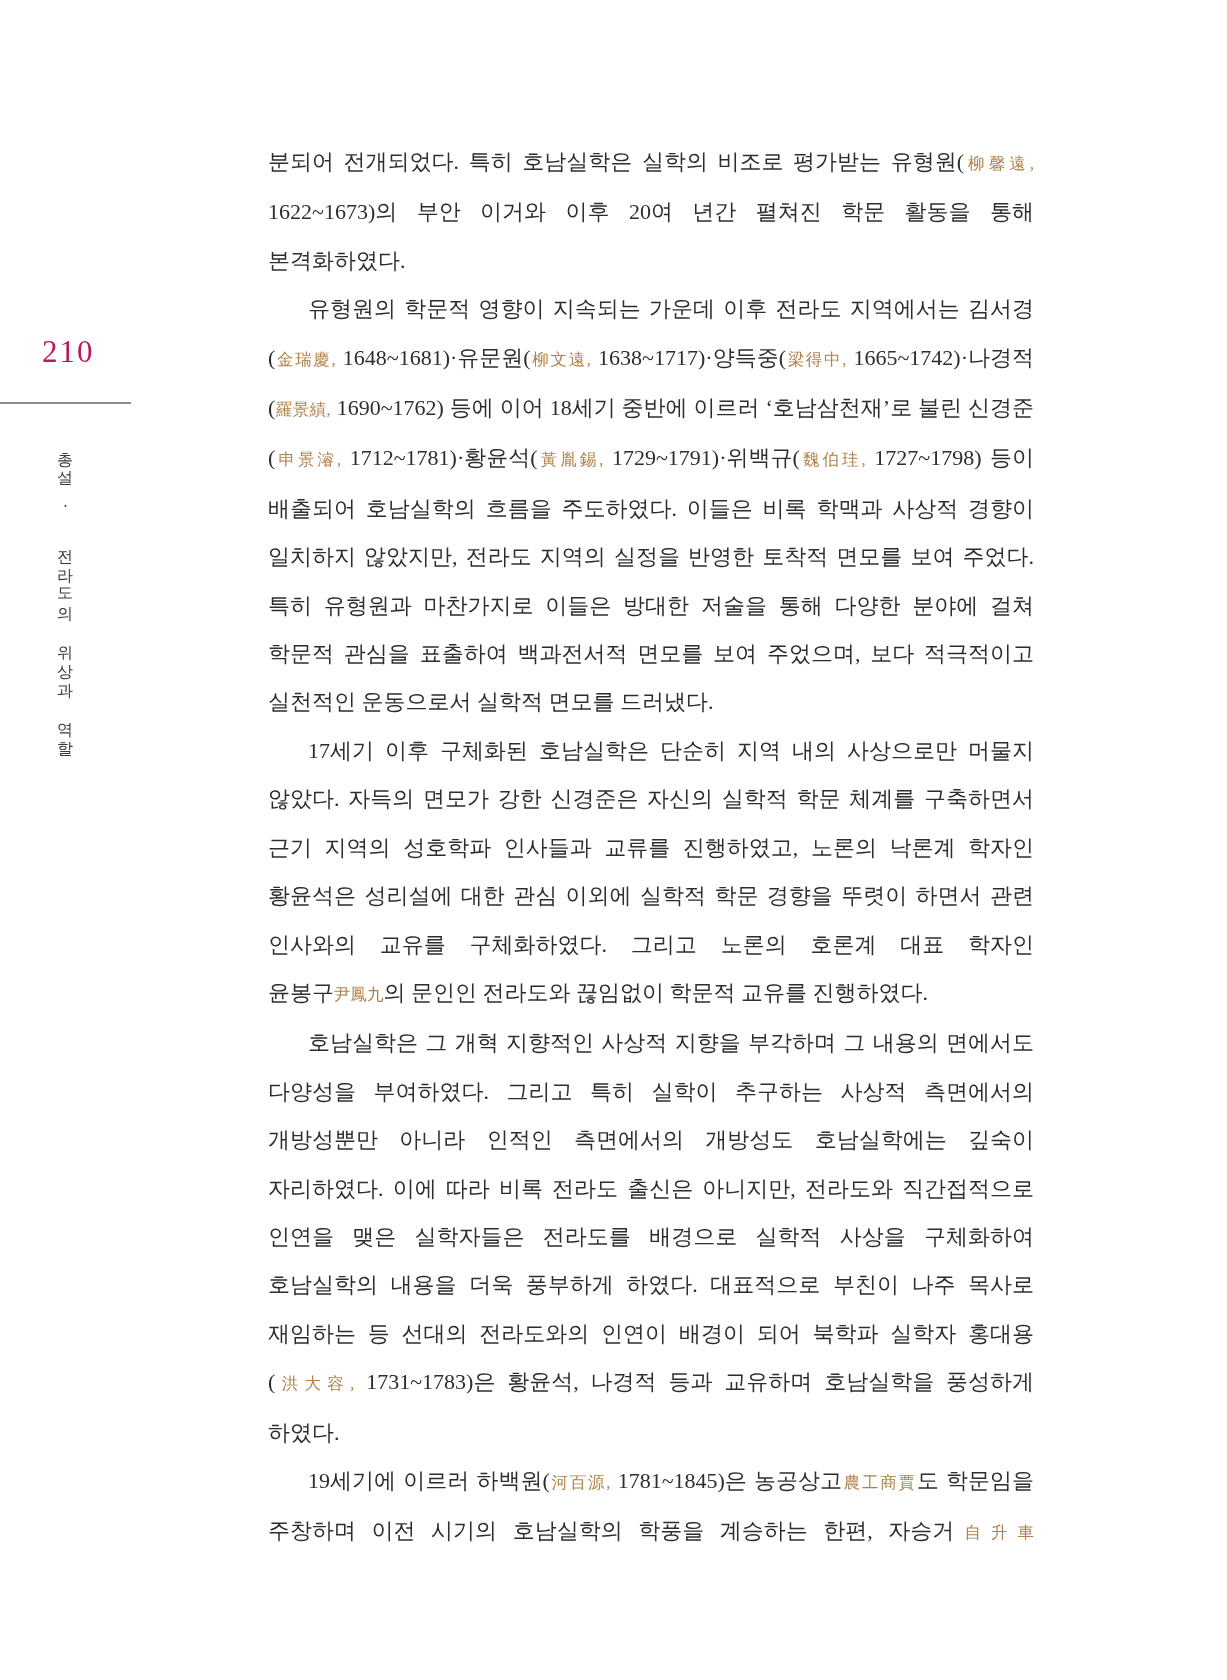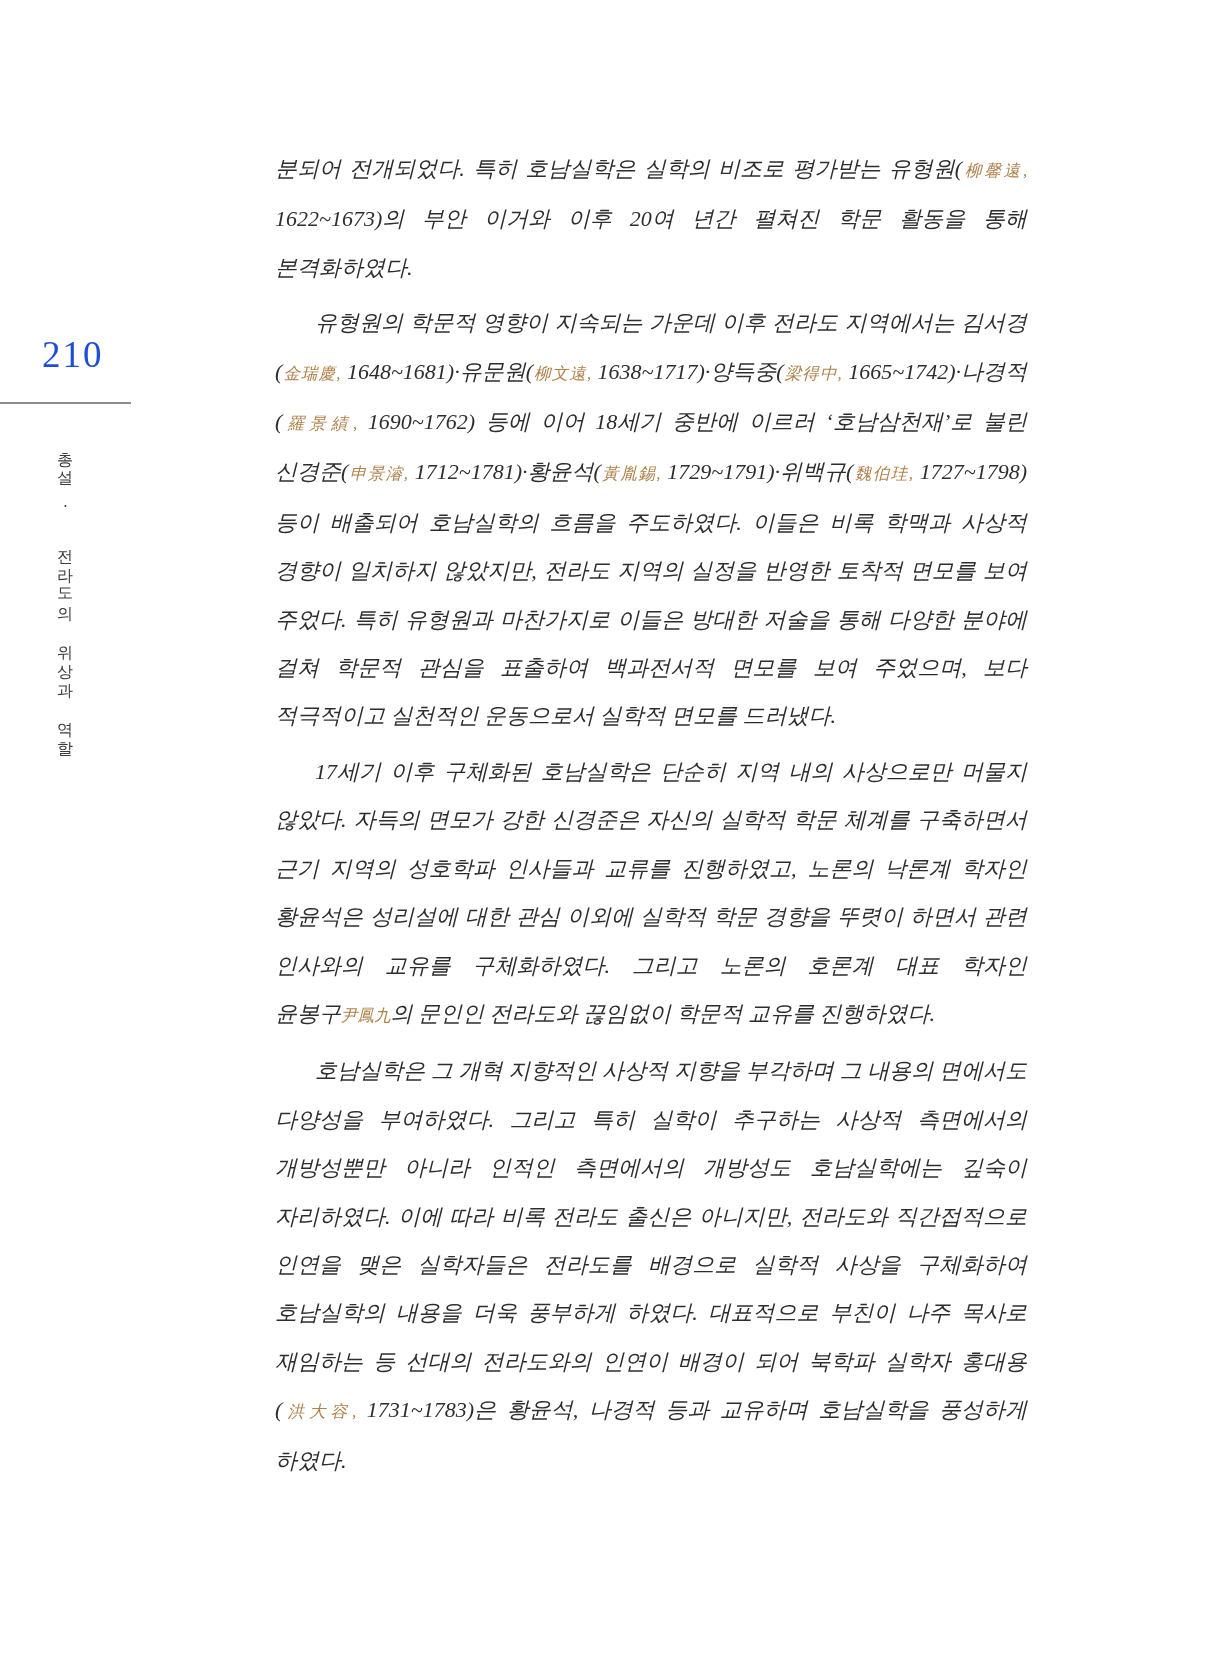--- a/index.html
+++ b/index.html
@@ -13,23 +13,23 @@
     height: 1680px;
     background: #ffffff;
     overflow: hidden;
     font-family: "Liberation Serif", "DejaVu Serif", serif;
   }
   
   .page-number {
     position: absolute;
     left: 42px;
     top: 336px;
-    font-size: 37px;
+    font-size: 31px;
     letter-spacing: 2px;
-    color: #1d4ed8;
+    color: #be185d;
     line-height: 1;
   }
   .margin-rule {
     position: absolute;
     left: 0;
     top: 402px;
     width: 131px;
     height: 2px;
     background: #8c8c8c;
   }
@@ -51,23 +51,22 @@
     left: 268px;
     top: 138px;
     width: 766px;
     font-size: 22px;
     line-height: 48.4px;
     color: var(--body-color, #2d2d2d);
     text-align: justify;
     word-break: keep-all;
   }
   .para {
-    margin: 7px;
+    margin: 0;
     padding: 0;
-    font-style: italic;
   }
   .para.indented {
     text-indent: 40px;
   }
   .para.justify-last {
     text-align-last: justify;
   }
   .hanja {
     color: var(--hanja-color, #b0814a);
     font-size: 0.75em;
@@ -82,15 +81,16 @@
     <div class="page-number">210</div>
     <div class="margin-rule"></div>
     <div class="chapter-caption">총설 · 전라도의 위상과 역할</div>
   </aside>
 
   <main class="text-block">
       <p class="para"><span>분되어 전개되었다. 특히 호남실학은 실학의 비조로 평가받는 유형원(</span><span class="hanja">柳馨遠,</span><span> 1622~1673)의 부안 이거와 이후 20여 년간 펼쳐진 학문 활동을 통해 본격화하였다.</span></p>
       <p class="para indented"><span>유형원의 학문적 영향이 지속되는 가운데 이후 전라도 지역에서는 김서경(</span><span class="hanja">金瑞慶,</span><span> 1648~1681)·유문원(</span><span class="hanja">柳文遠,</span><span> 1638~1717)·양득중(</span><span class="hanja">梁得中,</span><span> 1665~1742)·나경적(</span><span class="hanja">羅景績,</span><span> 1690~1762) 등에 이어 18세기 중반에 이르러 ‘호남삼천재’로 불린 신경준(</span><span class="hanja">申景濬,</span><span> 1712~1781)·황윤석(</span><span class="hanja">黃胤錫,</span><span> 1729~1791)·위백규(</span><span class="hanja">魏伯珪,</span><span> 1727~1798) 등이 배출되어 호남실학의 흐름을 주도하였다. 이들은 비록 학맥과 사상적 경향이 일치하지 않았지만, 전라도 지역의 실정을 반영한 토착적 면모를 보여 주었다. 특히 유형원과 마찬가지로 이들은 방대한 저술을 통해 다양한 분야에 걸쳐 학문적 관심을 표출하여 백과전서적 면모를 보여 주었으며, 보다 적극적이고 실천적인 운동으로서 실학적 면모를 드러냈다.</span></p>
       <p class="para indented"><span>17세기 이후 구체화된 호남실학은 단순히 지역 내의 사상으로만 머물지 않았다. 자득의 면모가 강한 신경준은 자신의 실학적 학문 체계를 구축하면서 근기 지역의 성호학파 인사들과 교류를 진행하였고, 노론의 낙론계 학자인 황윤석은 성리설에 대한 관심 이외에 실학적 학문 경향을 뚜렷이 하면서 관련 인사와의 교유를 구체화하였다. 그리고 노론의 호론계 대표 학자인 윤봉구</span><span class="hanja">尹鳳九</span><span>의 문인인 전라도와 끊임없이 학문적 교유를 진행하였다.</span></p>
       <p class="para indented"><span>호남실학은 그 개혁 지향적인 사상적 지향을 부각하며 그 내용의 면에서도 다양성을 부여하였다. 그리고 특히 실학이 추구하는 사상적 측면에서의 개방성뿐만 아니라 인적인 측면에서의 개방성도 호남실학에는 깊숙이 자리하였다. 이에 따라 비록 전라도 출신은 아니지만, 전라도와 직간접적으로 인연을 맺은 실학자들은 전라도를 배경으로 실학적 사상을 구체화하여 호남실학의 내용을 더욱 풍부하게 하였다. 대표적으로 부친이 나주 목사로 재임하는 등 선대의 전라도와의 인연이 배경이 되어 북학파 실학자 홍대용(</span><span class="hanja">洪大容,</span><span> 1731~1783)은 황윤석, 나경적 등과 교유하며 호남실학을 풍성하게 하였다.</span></p>
+      <p class="para indented justify-last"><span>19세기에 이르러 하백원(</span><span class="hanja">河百源,</span><span> 1781~1845)은 농공상고</span><span class="hanja">農工商賈</span><span>도 학문임을 주창하며 이전 시기의 호남실학의 학풍을 계승하는 한편, 자승거</span><span class="hanja">自升車</span></p>
     </main>
 
 </div>
 
 </body></html>

